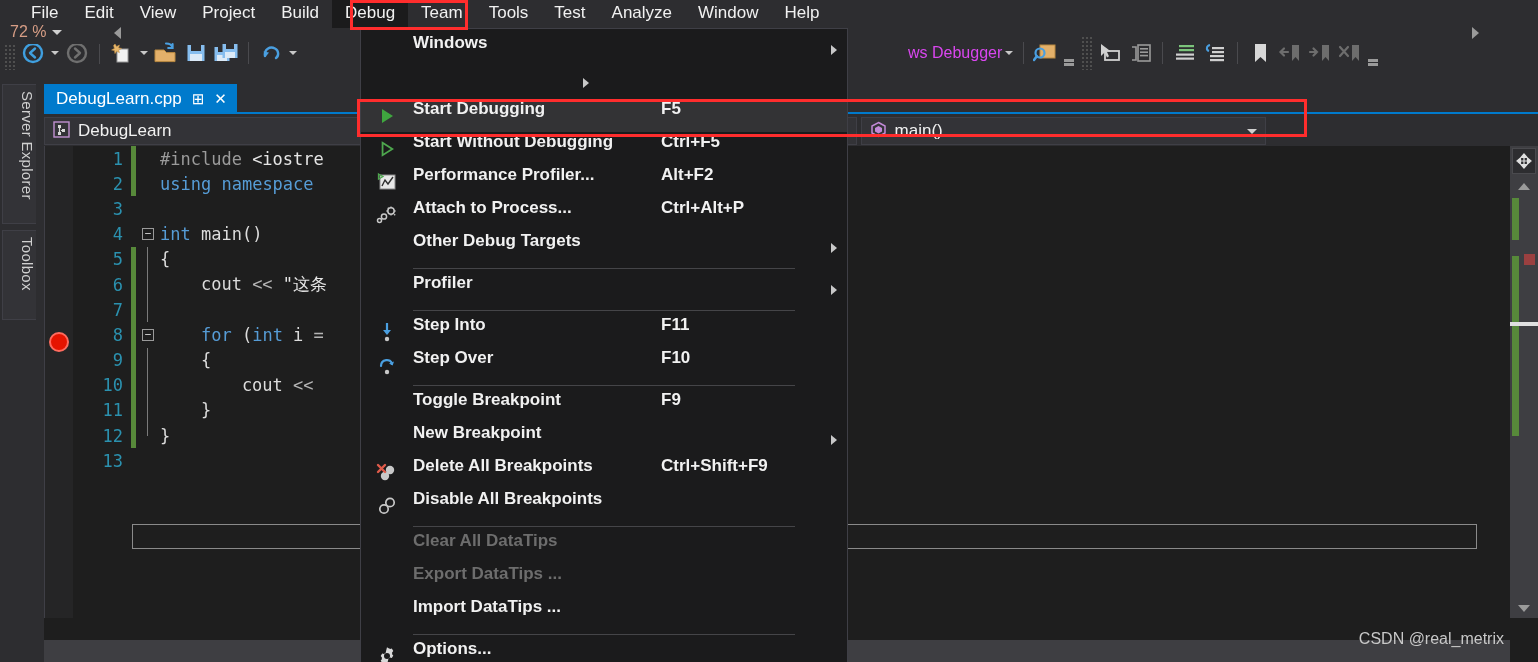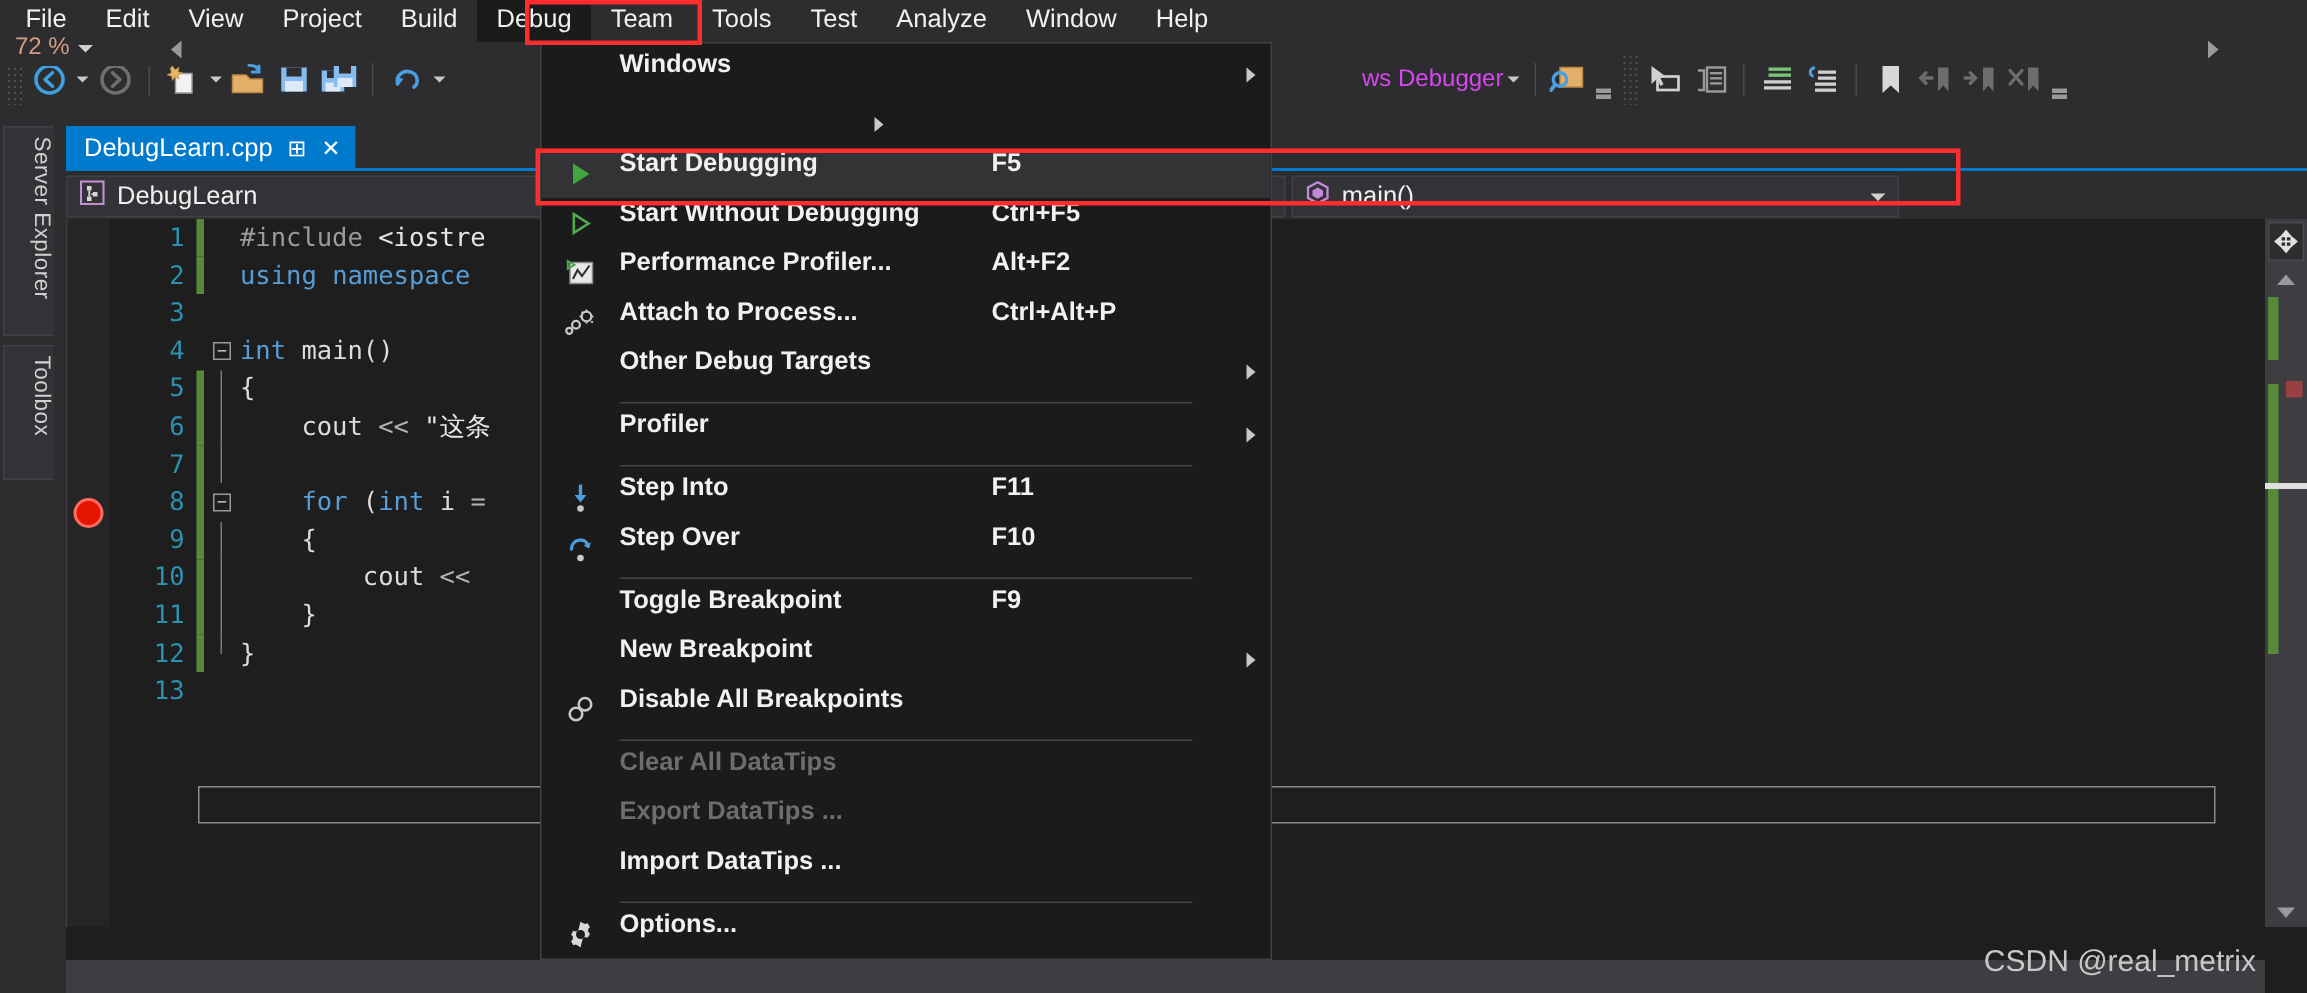--- a/index.html
+++ b/index.html
@@ -8,21 +8,21 @@
     background: #1e1e1e;
     font-family: "Liberation Sans", sans-serif;
     overflow: hidden;
   }
   #app { position: relative; width: 1538px; height: 662px; background: #2d2d30; }
 
   
   .menubar {
     position: absolute; left: 0; top: 0; width: 1276px; height: 28px;
     background: #2d2d30; display: flex; align-items: center;
-    padding-left: 4px;
+    padding-left: 18px;
   }
   .menubar-item {
     color: #f1f1f1; font-size: 17px; padding: 3px 13px 5px 13px;
     white-space: nowrap; line-height: 20px;
   }
   .menubar-item.active { background: #1b1b1c; }
 
   
   .debug-highlight {
     position: absolute; left: 350px; top: 0px; width: 118px; height: 30px;
@@ -154,21 +154,21 @@
     border-top:5px solid #d0d0d0; }
   .hs-left { position: absolute; left: 106px; top: 22px; width: 22px; height: 22px;
     display: flex; align-items: center; justify-content: center; }
   .hs-left::after { content:""; border-top:6px solid transparent;
     border-bottom:6px solid transparent; border-right:7px solid #9a9a9a; }
   .hs-right { position: absolute; left: 1464px; top: 22px; width: 22px; height: 22px;
     display: flex; align-items: center; justify-content: center; }
   .hs-right::after { content:""; border-top:6px solid transparent;
     border-bottom:6px solid transparent; border-left:7px solid #9a9a9a; }
   .watermark { position: absolute; right: 34px; top: 630px; color: #c8c8c8;
-    font-size: 20px; z-index: 40; }
+    font-size: 16px; z-index: 40; }
 
   
   .menu {
     position: absolute; left: 360px; top: 28px; width: 488px;
     background: #1b1b1c; border: 1px solid #3f3f46; z-index: 50;
     padding: 4px 0 0 0;
   }
   .menu-item { position: relative; height: 33px; display: flex; 
     color: #f1f1f1; font-size: 17px; font-weight: bold; }
   .menu-item .icon { width: 52px; flex: 0 0 52px; display: flex;
@@ -633,20 +633,32 @@
       </div>
       <div class="menu-item">
         <span class="icon"></span>
         <span class="label">New Breakpoint</span>
         <span class="accel"></span>
         <span class="submenu-arrow"></span>
       </div>
       <div class="menu-item">
         <span class="icon">
           <svg width="22" height="20" viewBox="0 0 22 20">
+            <circle cx="14" cy="7" r="4.2" fill="#c8c8c8"></circle>
+            <circle cx="9" cy="13" r="4.2" fill="#c8c8c8"></circle>
+            <path d="M2 2 L9 9 M9 2 L2 9" stroke="#e05b4a" stroke-width="2.4" stroke-linecap="round"></path>
+          </svg>
+        </span>
+        <span class="label">Delete All Breakpoints</span>
+        <span class="accel">Ctrl+Shift+F9</span>
+        <span style="width: 26px; flex: 0 0 26px;"></span>
+      </div>
+      <div class="menu-item">
+        <span class="icon">
+          <svg width="22" height="20" viewBox="0 0 22 20">
             <circle cx="14" cy="6.5" r="4.2" fill="none" stroke="#c8c8c8" stroke-width="1.7"></circle>
             <circle cx="8" cy="13" r="4.2" fill="none" stroke="#c8c8c8" stroke-width="1.7"></circle>
           </svg>
         </span>
         <span class="label">Disable All Breakpoints</span>
         <span class="accel"></span>
         <span style="width: 26px; flex: 0 0 26px;"></span>
       </div>
       <div class="menu-sep"></div>
       <div class="menu-item disabled">

